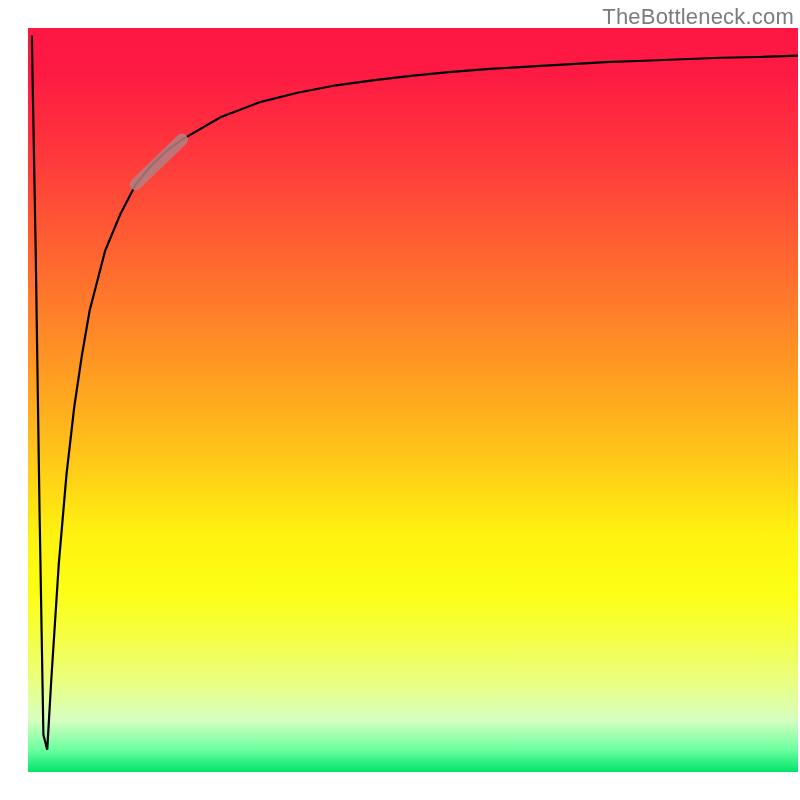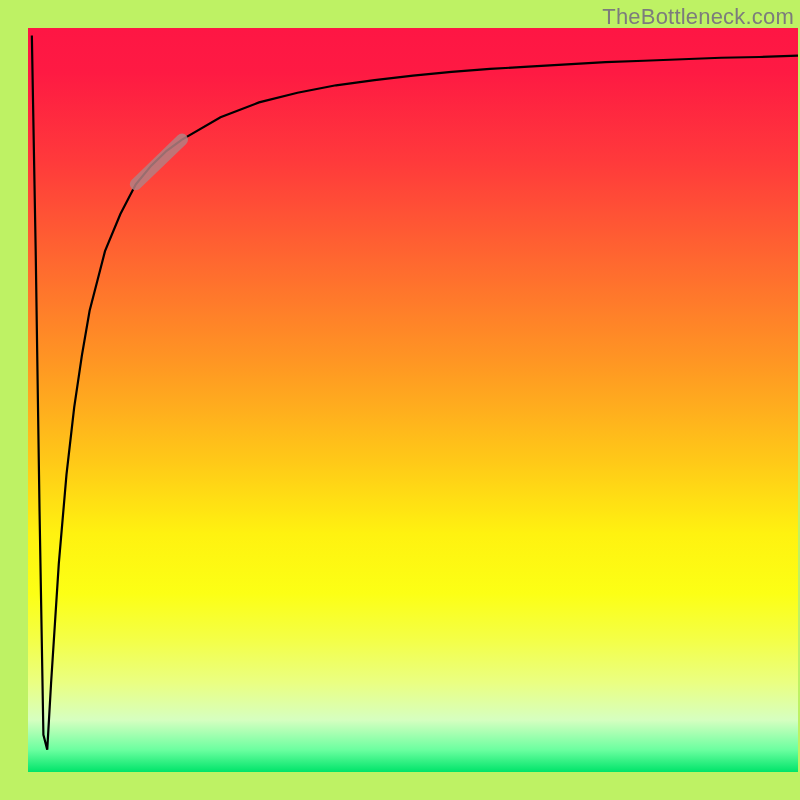--- a/index.html
+++ b/index.html
@@ -8,21 +8,21 @@
     width: 800px;
     height: 800px;
     background: #000;
     font-family: Arial, Helvetica, sans-serif;
     overflow: hidden;
   }
   .frame {
     position: relative;
     width: 800px;
     height: 800px;
-    background: #bef264;
+    background: #ffffff;
   }
   .plot {
     position: absolute;
     left: 28px;
     top: 28px;
     width: 770px;
     height: 744px;
     
     background: linear-gradient(
       to bottom,

